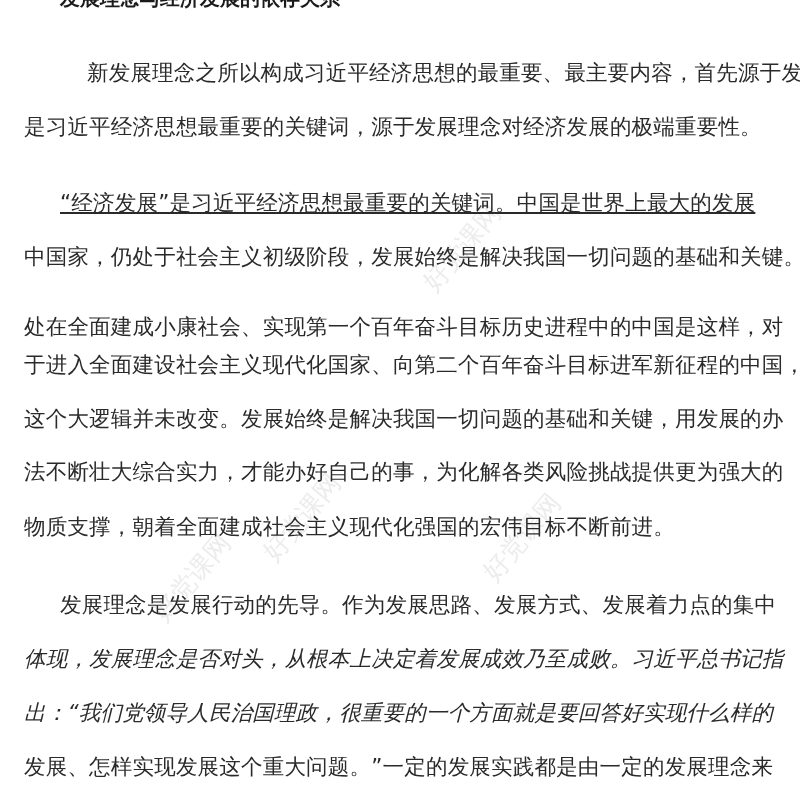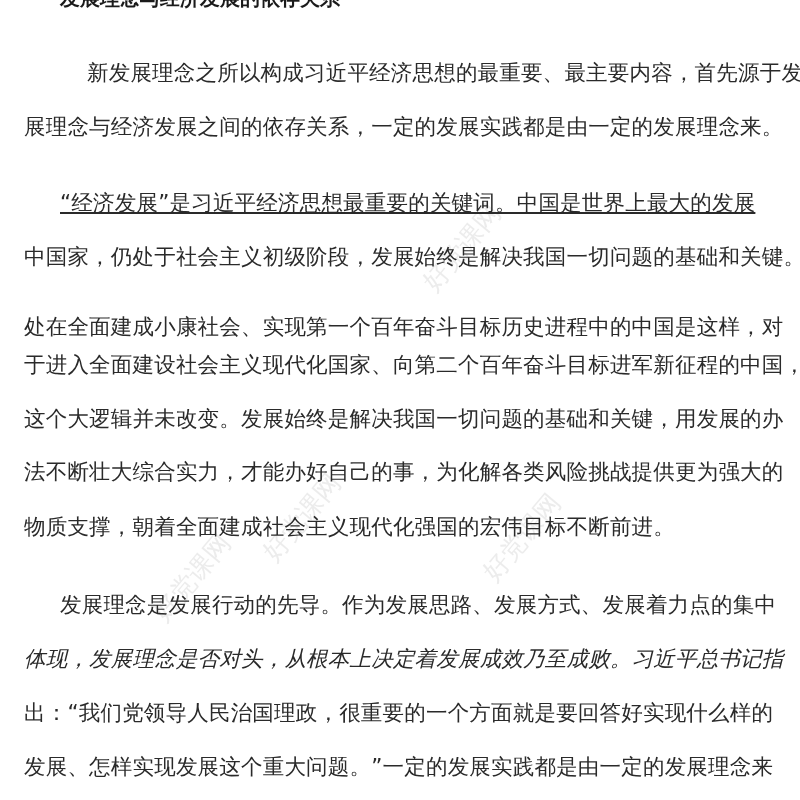--- a/index.html
+++ b/index.html
@@ -32,32 +32,32 @@
 <div class="page">
   <div class="heading">发展理念与经济发展的依存关系</div>
 
   <div class="watermark" style="left:410px; top:230px;">好党课网</div>
   <div class="watermark" style="left:250px; top:500px;">好党课网</div>
   <div class="watermark" style="left:470px; top:520px;">好党课网</div>
   <div class="watermark" style="left:140px; top:560px;">好党课网</div>
 
   <div>
     <div class="line indent" style="top:60px;margin-left:27px;">新发展理念之所以构成习近平经济思想的最重要、最主要内容，首先源于发</div>
-    <div class="line" style="top:114px;">展理念与经济发展之间的依存关系，一定的发展实践都是由一定的发展理念来。</div>
+    <div class="line" style="top:114px;">是习近平经济思想最重要的关键词，源于发展理念对经济发展的极端重要性。</div>
   </div>
 
   <div>
     <div class="line indent" style="top:190px;text-decoration:underline;">“经济发展”是习近平经济思想最重要的关键词。中国是世界上最大的发展</div>
     <div class="line" style="top:244px;">中国家，仍处于社会主义初级阶段，发展始终是解决我国一切问题的基础和关键。</div>
     <div class="line" style="top:314px;">处在全面建成小康社会、实现第一个百年奋斗目标历史进程中的中国是这样，对</div>
     <div class="line" style="top:352px;">于进入全面建设社会主义现代化国家、向第二个百年奋斗目标进军新征程的中国，</div>
     <div class="line" style="top:406px;">这个大逻辑并未改变。发展始终是解决我国一切问题的基础和关键，用发展的办</div>
     <div class="line" style="top:460px;font-family:Liberation Mono, monospace;">法不断壮大综合实力，才能办好自己的事，为化解各类风险挑战提供更为强大的</div>
     <div class="line" style="top:514px;">物质支撑，朝着全面建成社会主义现代化强国的宏伟目标不断前进。</div>
   </div>
 
   <div>
     <div class="line indent" style="top:592px;">发展理念是发展行动的先导。作为发展思路、发展方式、发展着力点的集中</div>
     <div class="line" style="top:646px;font-style:italic;">体现，发展理念是否对头，从根本上决定着发展成效乃至成败。习近平总书记指</div>
-    <div class="line" style="top:700px;">出：“我们党领导人民治国理政，很重要的一个方面就是要回答好实现什么样的</div>
+    <div class="line" style="top:700px;font-style:italic;">出：“我们党领导人民治国理政，很重要的一个方面就是要回答好实现什么样的</div>
     <div class="line" style="top:754px;">发展、怎样实现发展这个重大问题。”一定的发展实践都是由一定的发展理念来</div>
   </div>
 </div>
 
 </body></html>

